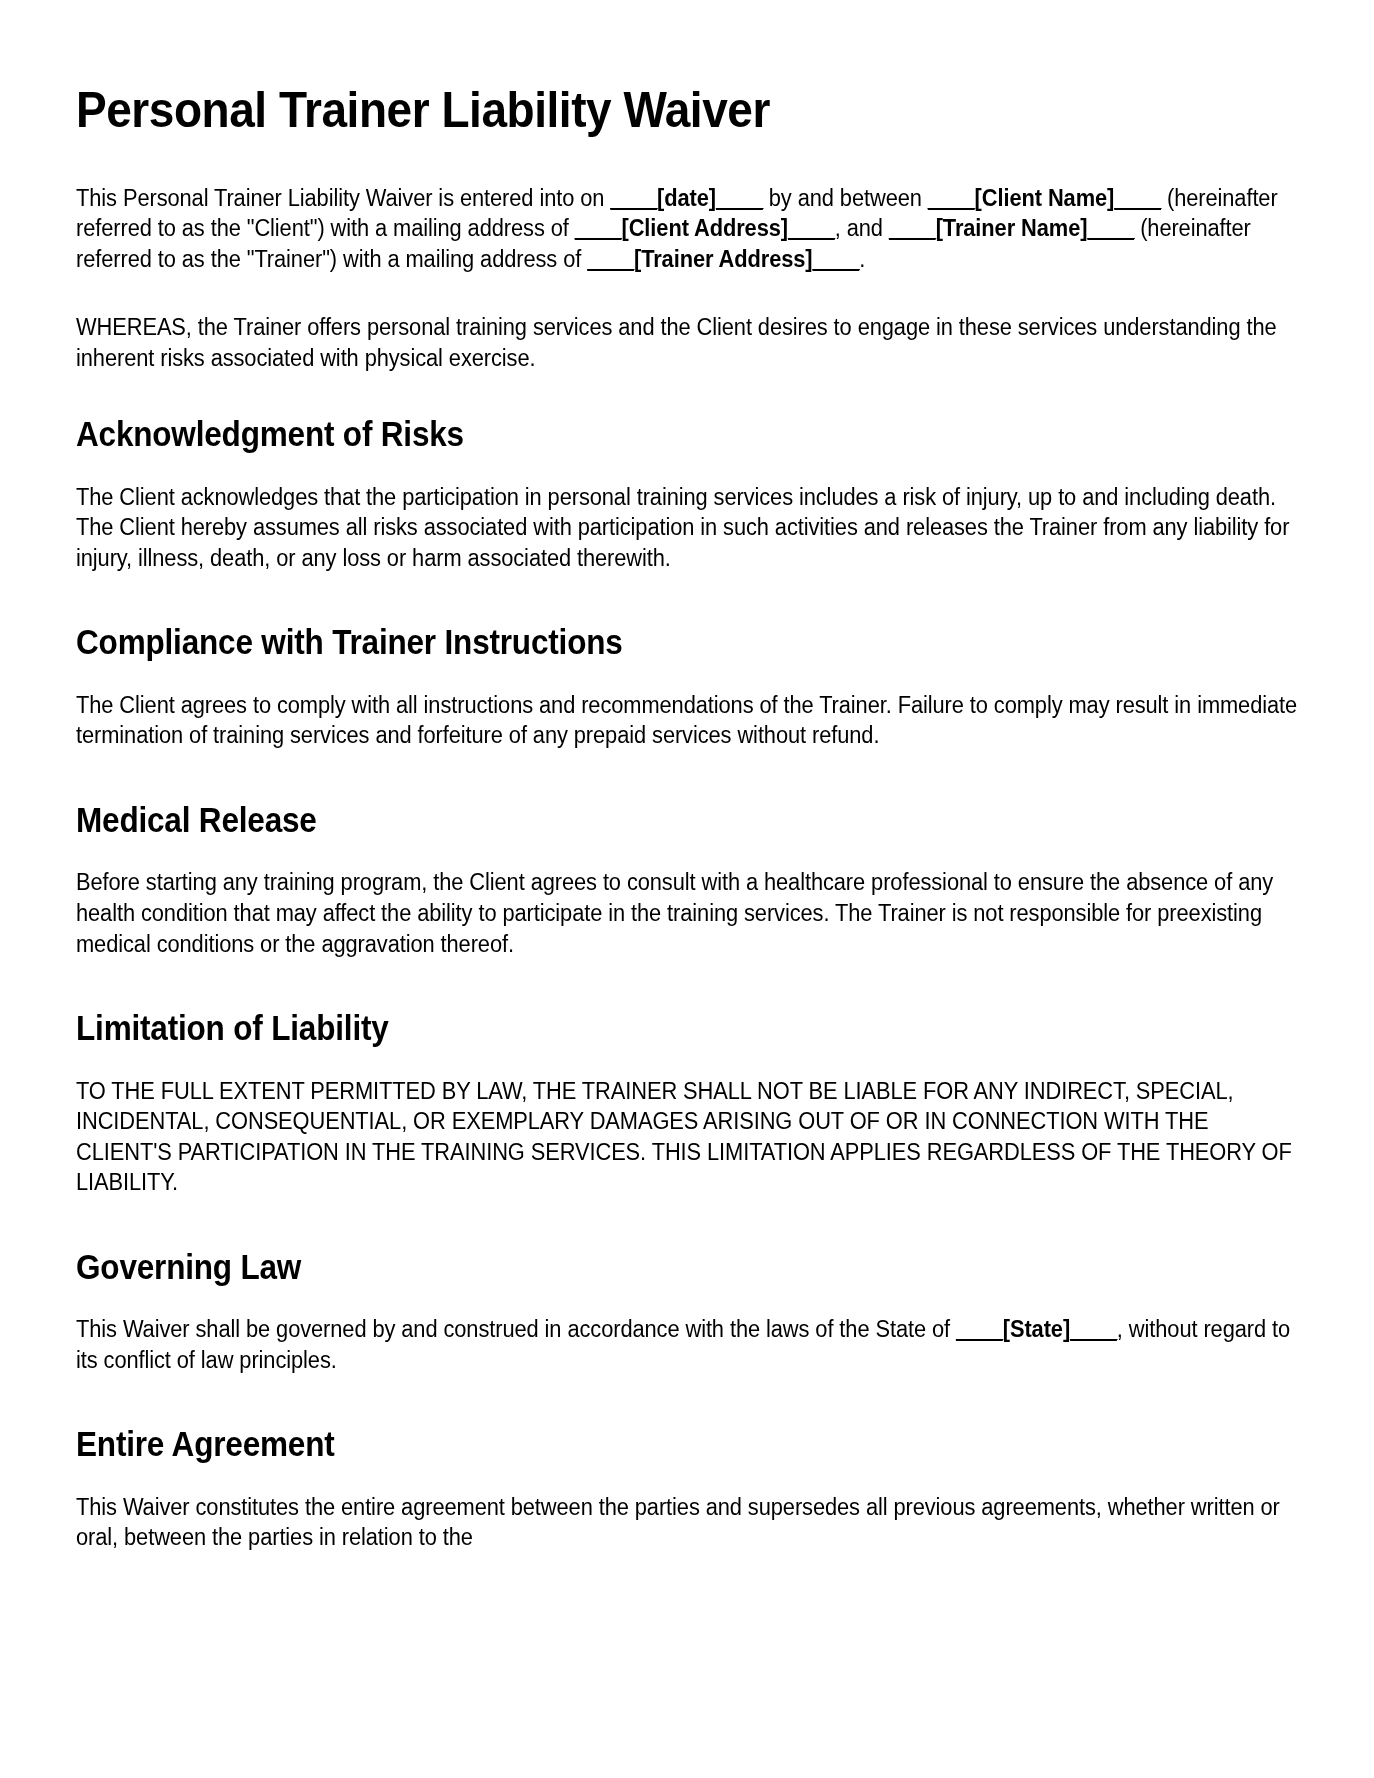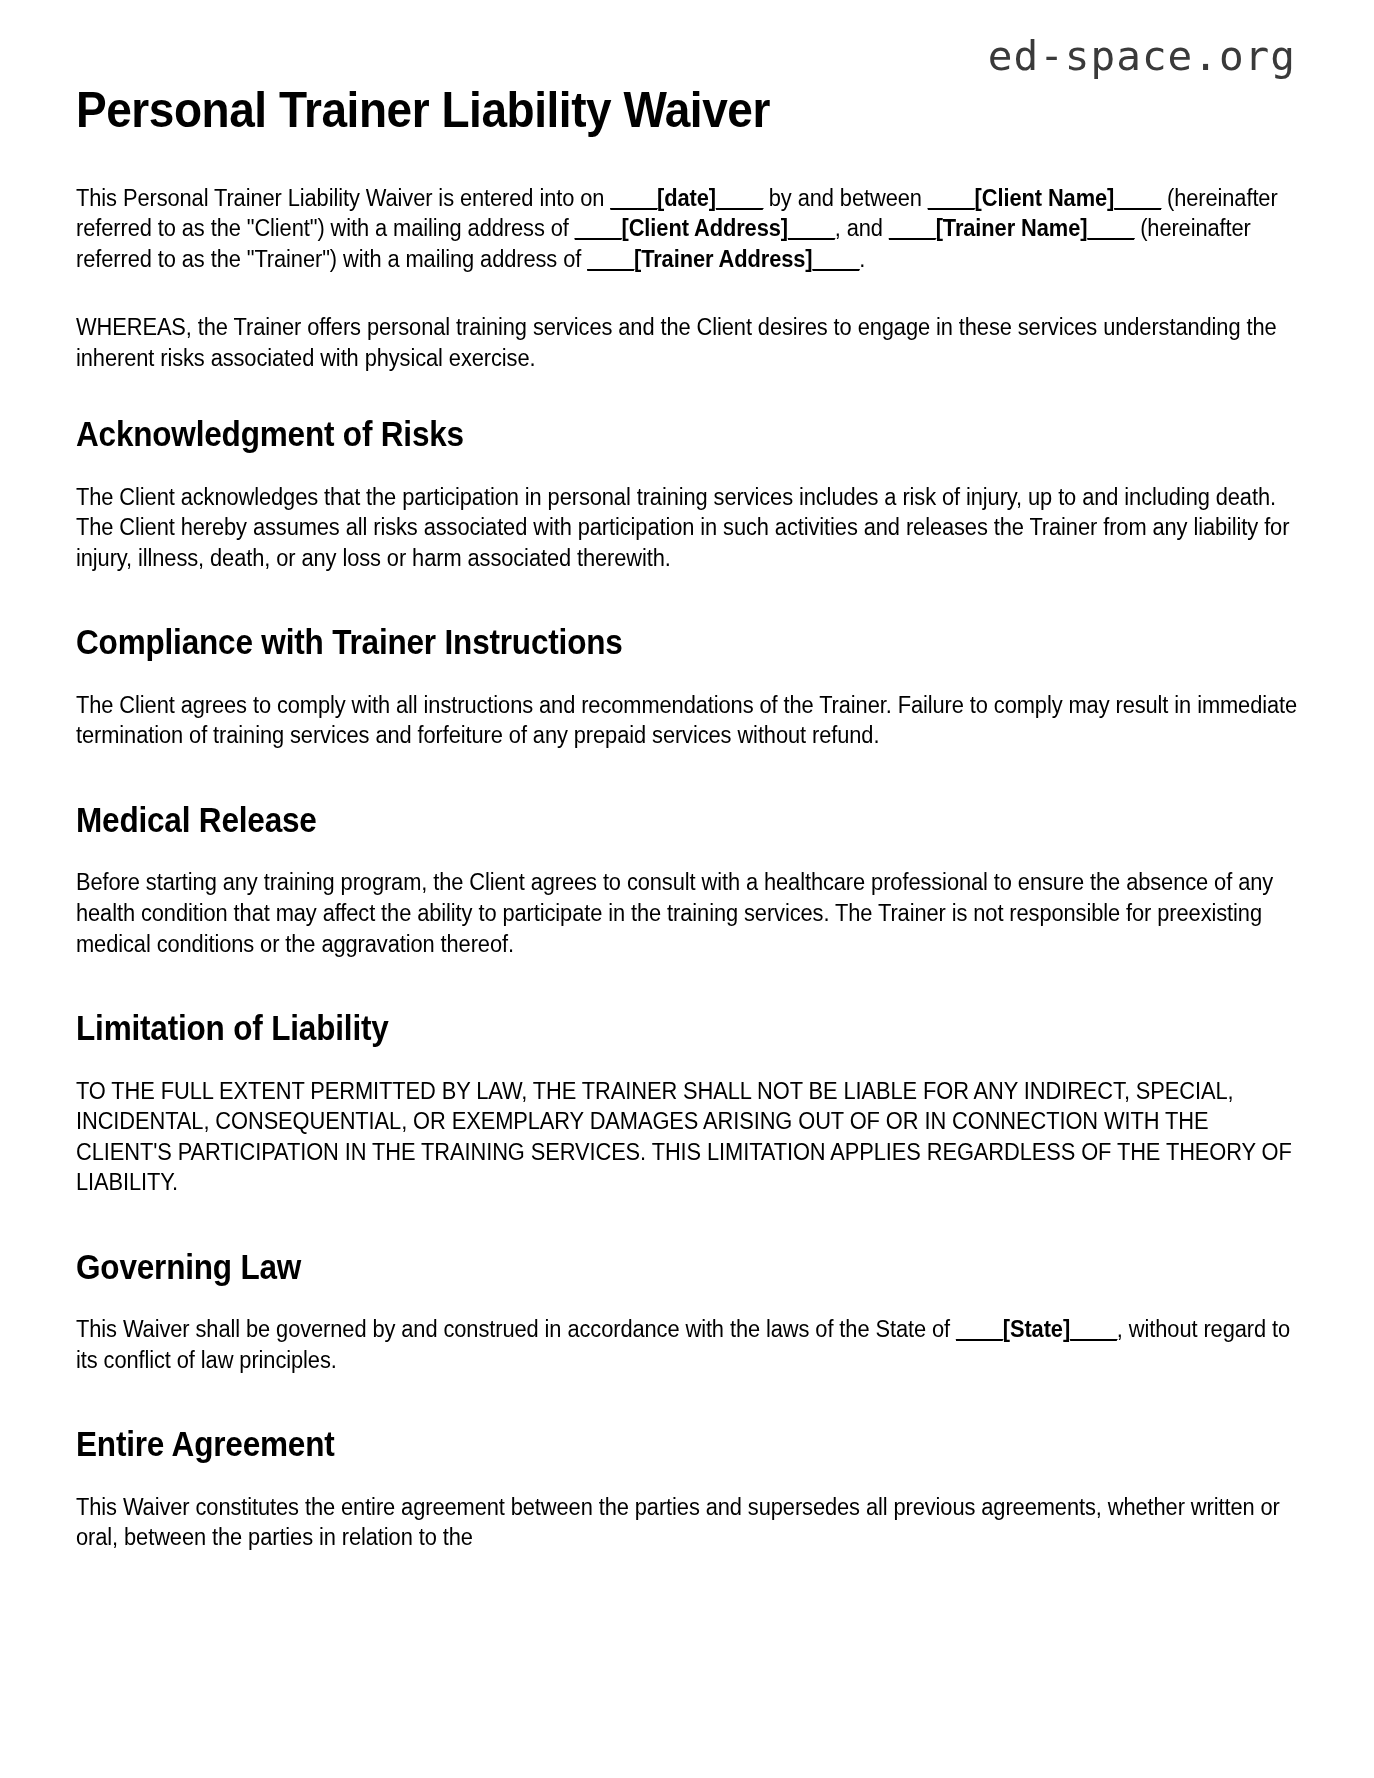--- a/index.html
+++ b/index.html
@@ -92,21 +92,20 @@
   b.ph { font-weight: bold; }
   .blank { font-weight: bold; text-decoration: underline; letter-spacing: -0.5px; }
 
   .caps {  }
 </style>
 </head>
 <body>
 
 <div class="page">
 
-  <div class="watermark">ed-space.org</div>
 
   <h1 class="doc-title">Personal Trainer Liability Waiver</h1>
 
   <div class="content">
 
     <p class="para intro-para"><span>This Personal Trainer Liability Waiver is entered into on </span><span class="blank">____</span><b class="ph">[date]</b><span class="blank">____</span><span> by and between </span><span class="blank">____</span><b class="ph">[Client Name]</b><span class="blank">____</span><span> (hereinafter referred to as the "Client") with a mailing address of </span><span class="blank">____</span><b class="ph">[Client Address]</b><span class="blank">____</span><span>, and </span><span class="blank">____</span><b class="ph">[Trainer Name]</b><span class="blank">____</span><span> (hereinafter referred to as the "Trainer") with a mailing address of </span><span class="blank">____</span><b class="ph">[Trainer Address]</b><span class="blank">____</span><span>.</span></p>
 
     <p class="para whereas-para">WHEREAS, the Trainer offers personal training services and the Client desires to engage in these services understanding the inherent risks associated with physical exercise.</p>
 
     <h2 class="section-heading first">Acknowledgment of Risks</h2>

